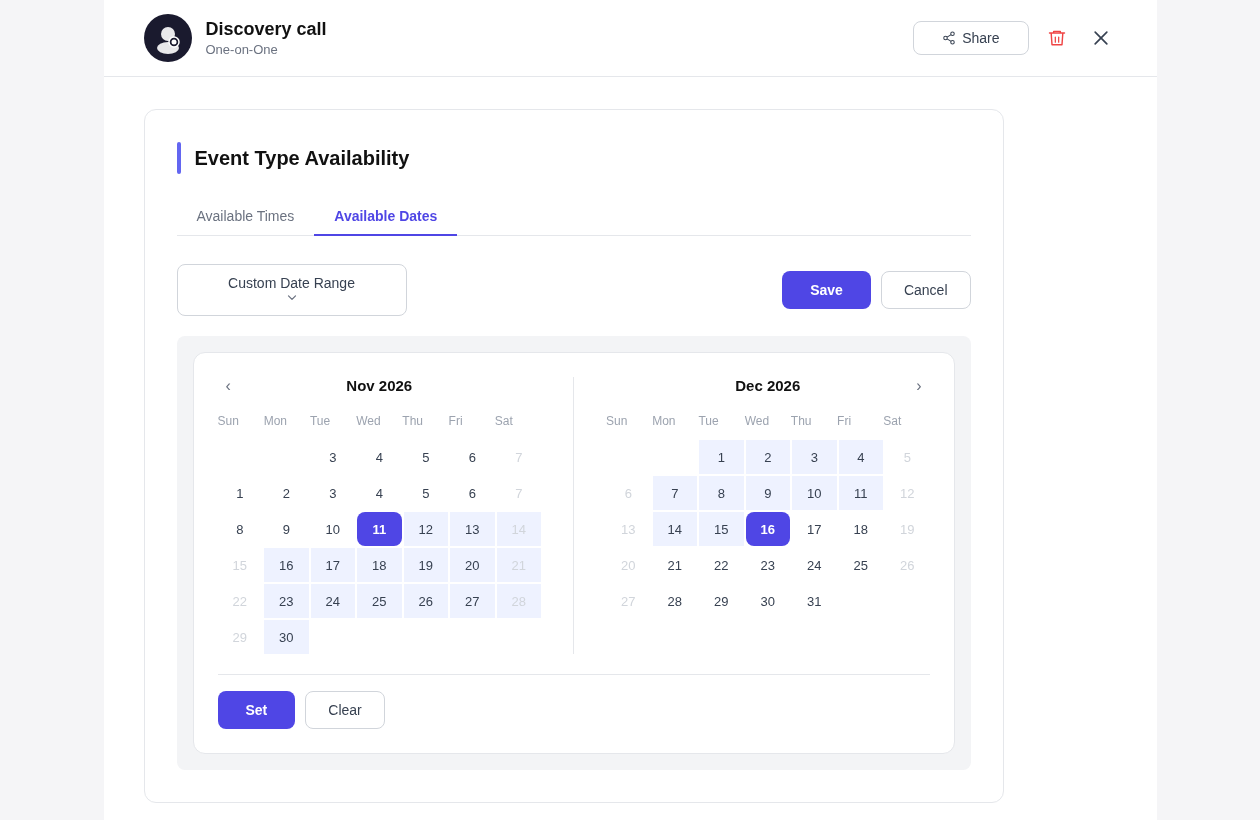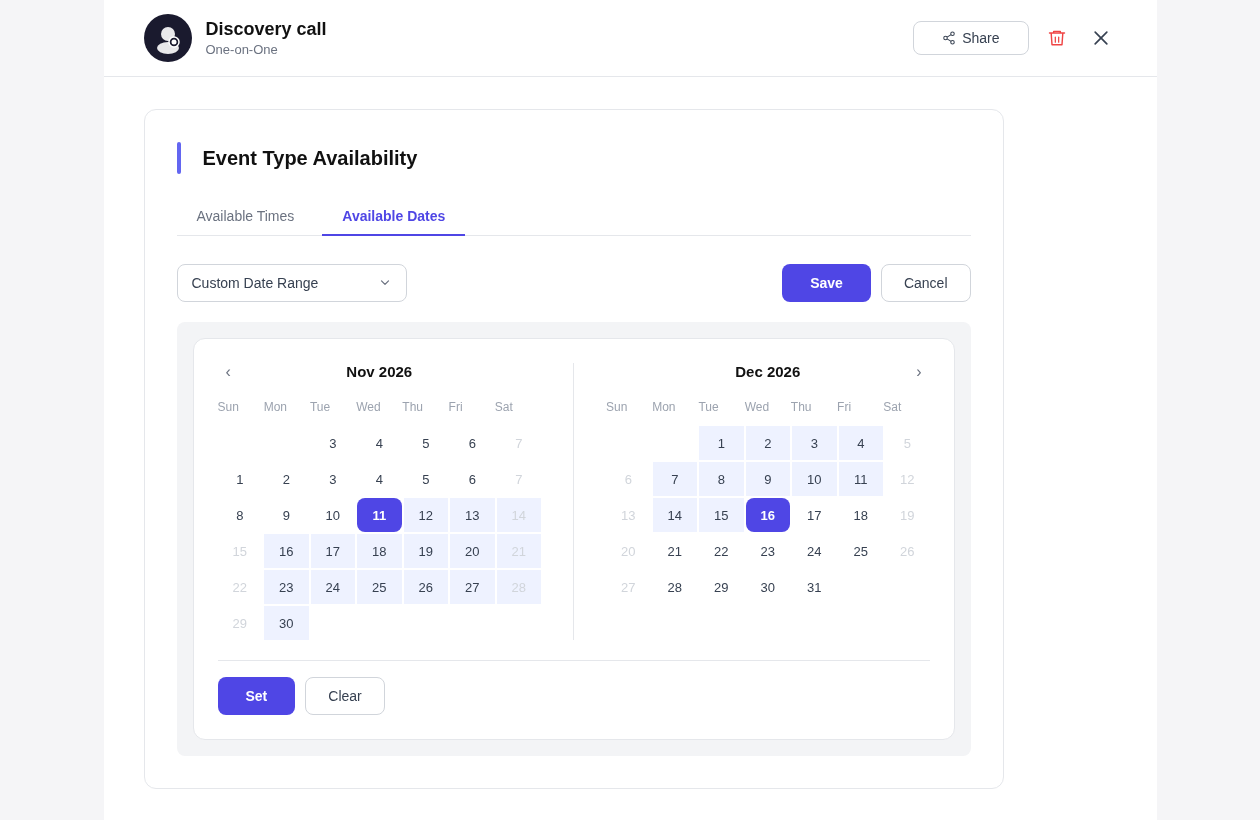--- a/index.html
+++ b/index.html
@@ -92,28 +92,27 @@
       width: 4px;
       height: 32px;
       background: #6366f1;
       border-radius: 2px;
       margin-right: 14px;
     }
     .section-title {
       font-size: 20px;
       font-weight: 700;
       color: #111;
-      margin-left: 8px;
     }
     
     .tabs {
       display: flex;
       border-bottom: 1px solid #e5e7eb;
       margin-bottom: 28px;
-      gap: 8px;
+      gap: 0;
     }
     .tab {
       padding: 10px 20px;
       font-size: 14px;
       color: #6b7280;
       cursor: pointer;
       border-bottom: 2px solid transparent;
       margin-bottom: -1px;
       font-weight: 500;
       background: none;
@@ -138,20 +137,21 @@
       align-items: center;
       justify-content: space-between;
       border: 1px solid #d1d5db;
       border-radius: 8px;
       padding: 10px 14px;
       width: 230px;
       font-size: 14px;
       color: #374151;
       cursor: pointer;
       background: #fff;
+      flex-direction: column;
     }
     .toolbar-buttons {
       display: flex;
       gap: 10px;
     }
     .btn-save {
       background: #4f46e5;
       color: #fff;
       border: none;
       border-radius: 8px;

